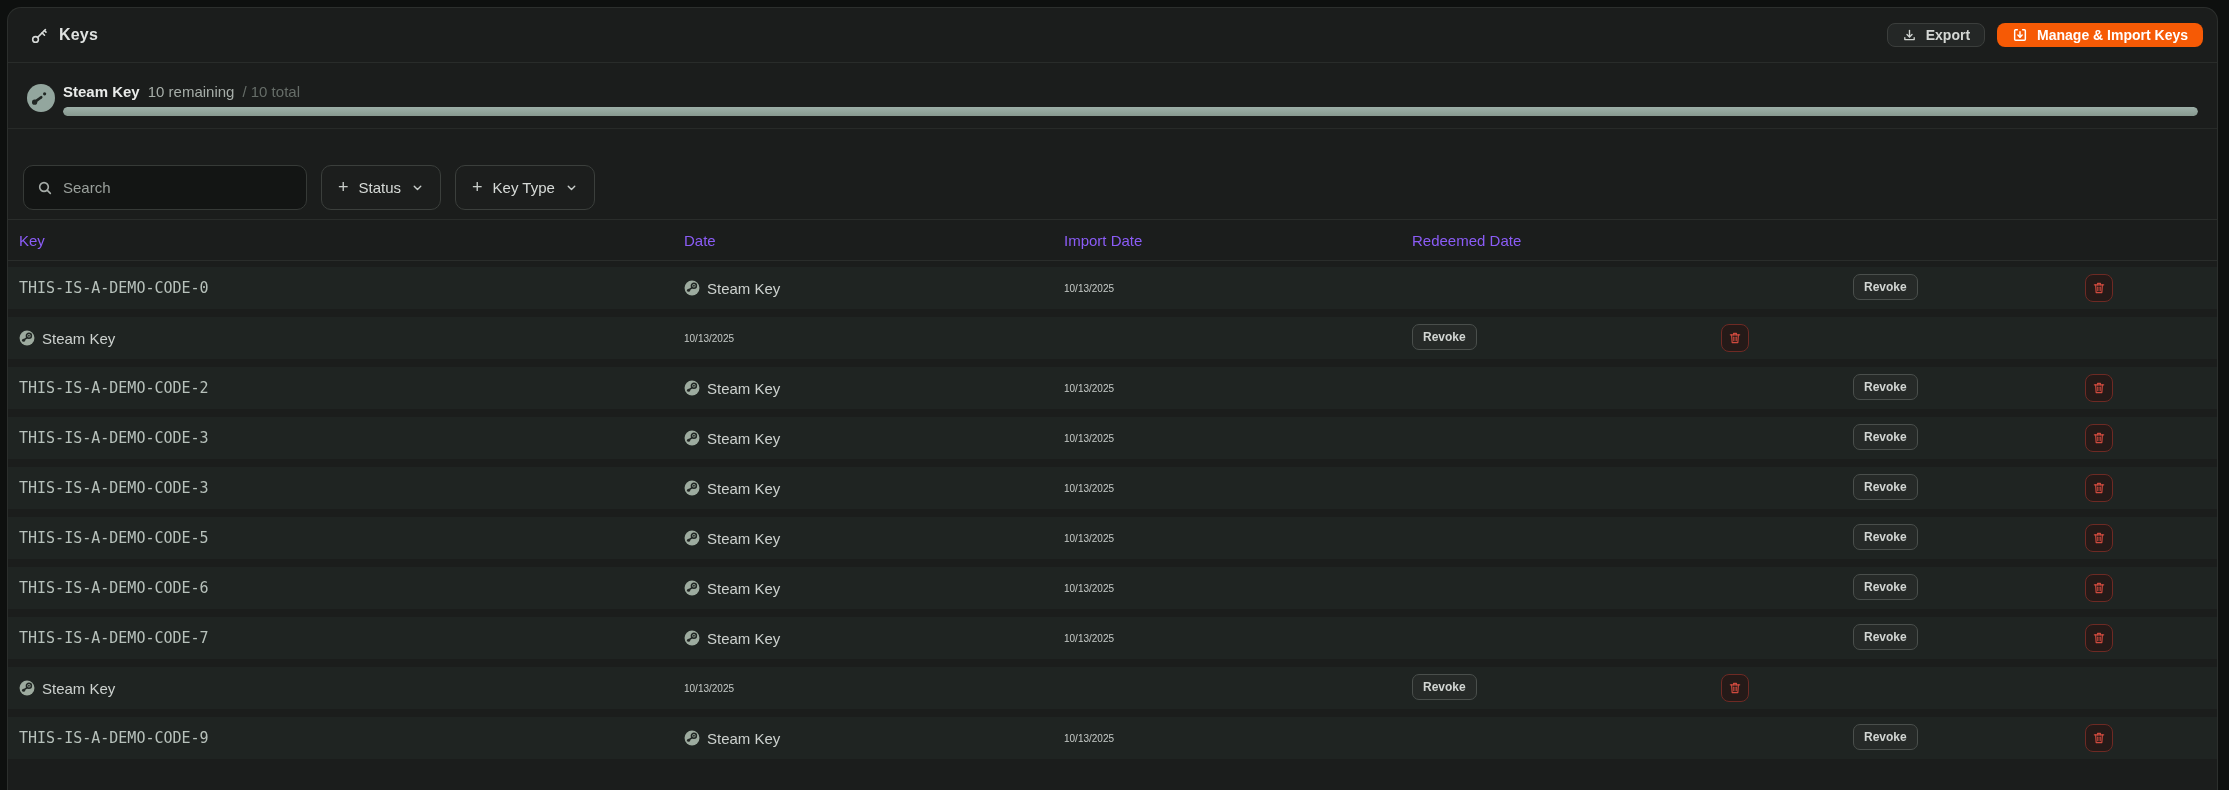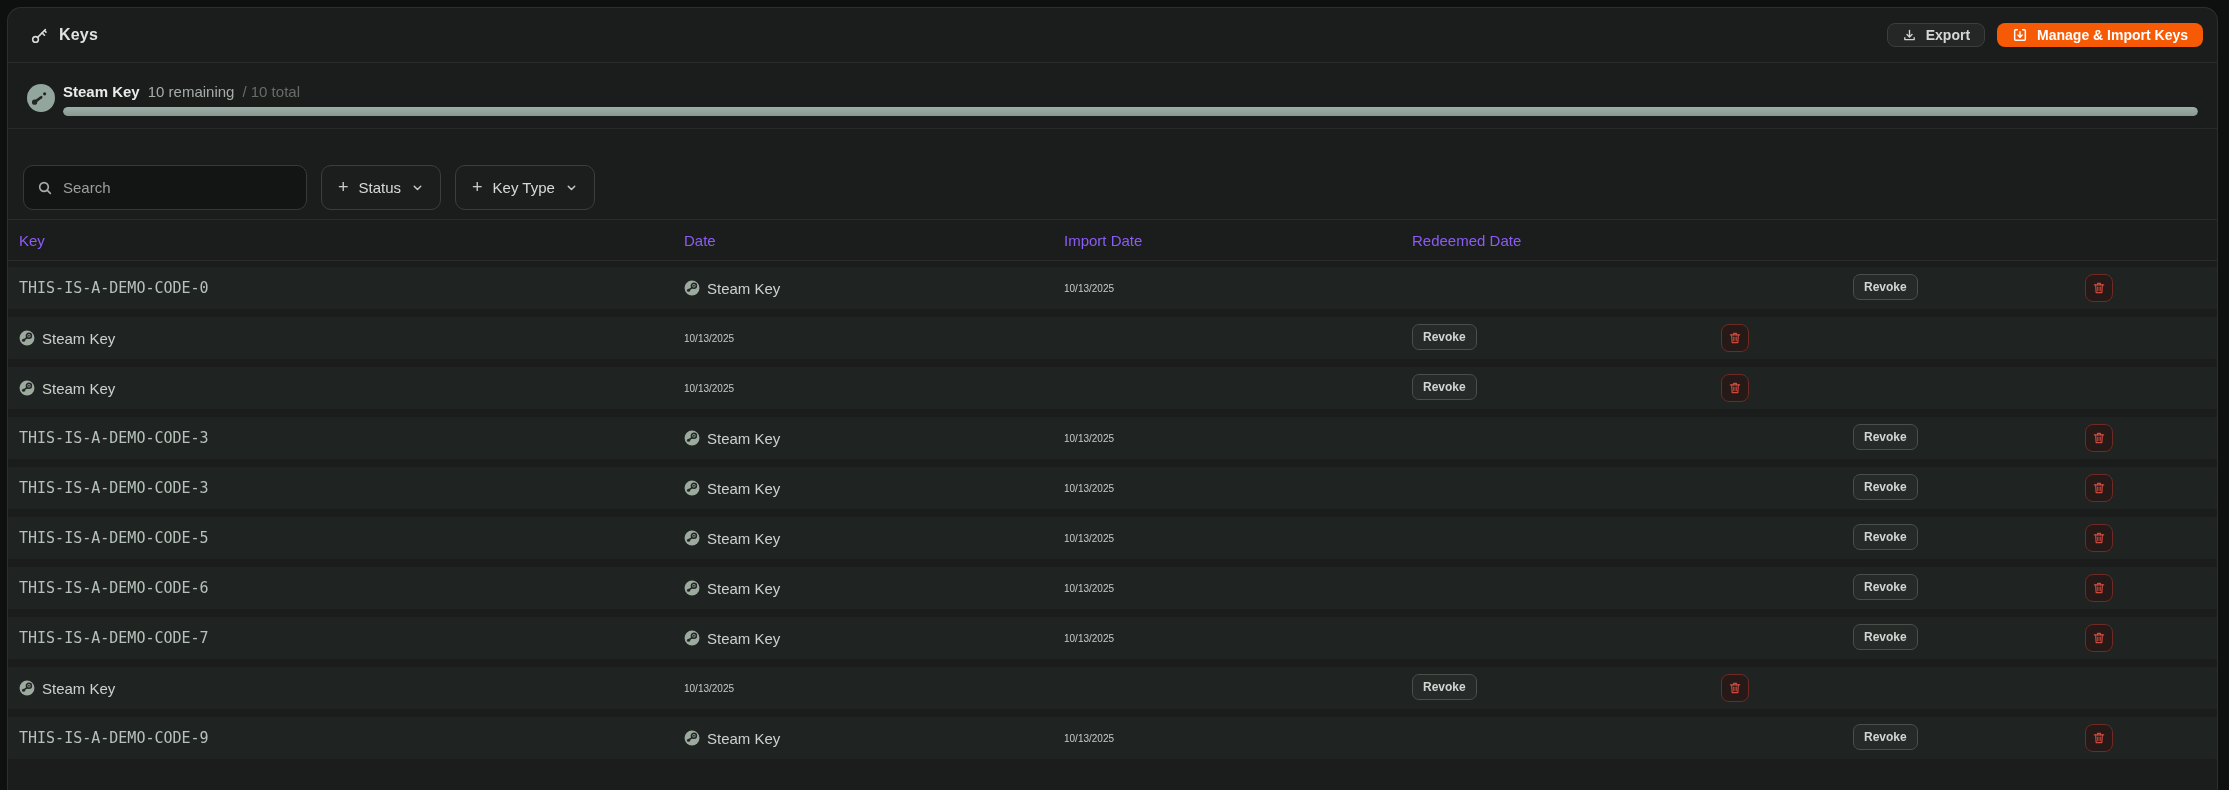--- a/index.html
+++ b/index.html
@@ -234,20 +234,21 @@
             <path d="M6.2 6.5l.9 13.3h9.8l.9-13.3"></path>
             <path d="M10 10.5v6"></path>
                   <path d="M14 10.5v6"></path>
           </svg>
         </span>
       </button>
     </span>
   </div>
 
   <div class="grid-cols row">
+    <span class="cell-key">THIS-IS-A-DEMO-CODE-2</span>
     <span class="cell-type">
       <span class="icon">
         <svg width="16" height="16" viewBox="0 0 30 30">
           <circle cx="15" cy="15" r="14" fill="#9dab9f"></circle>
           <circle cx="18.6" cy="10.8" r="4.6" fill="none" stroke="#212724" stroke-width="3"></circle>
           <circle cx="18.6" cy="10.8" r="1.7" fill="#212724"></circle>
           <path d="M15.2 14.2 L9.2 18.6" stroke="#212724" stroke-width="3" stroke-linecap="round"></path>
           <circle cx="8.6" cy="19.2" r="3" fill="#212724"></circle>
         </svg>
       </span>

